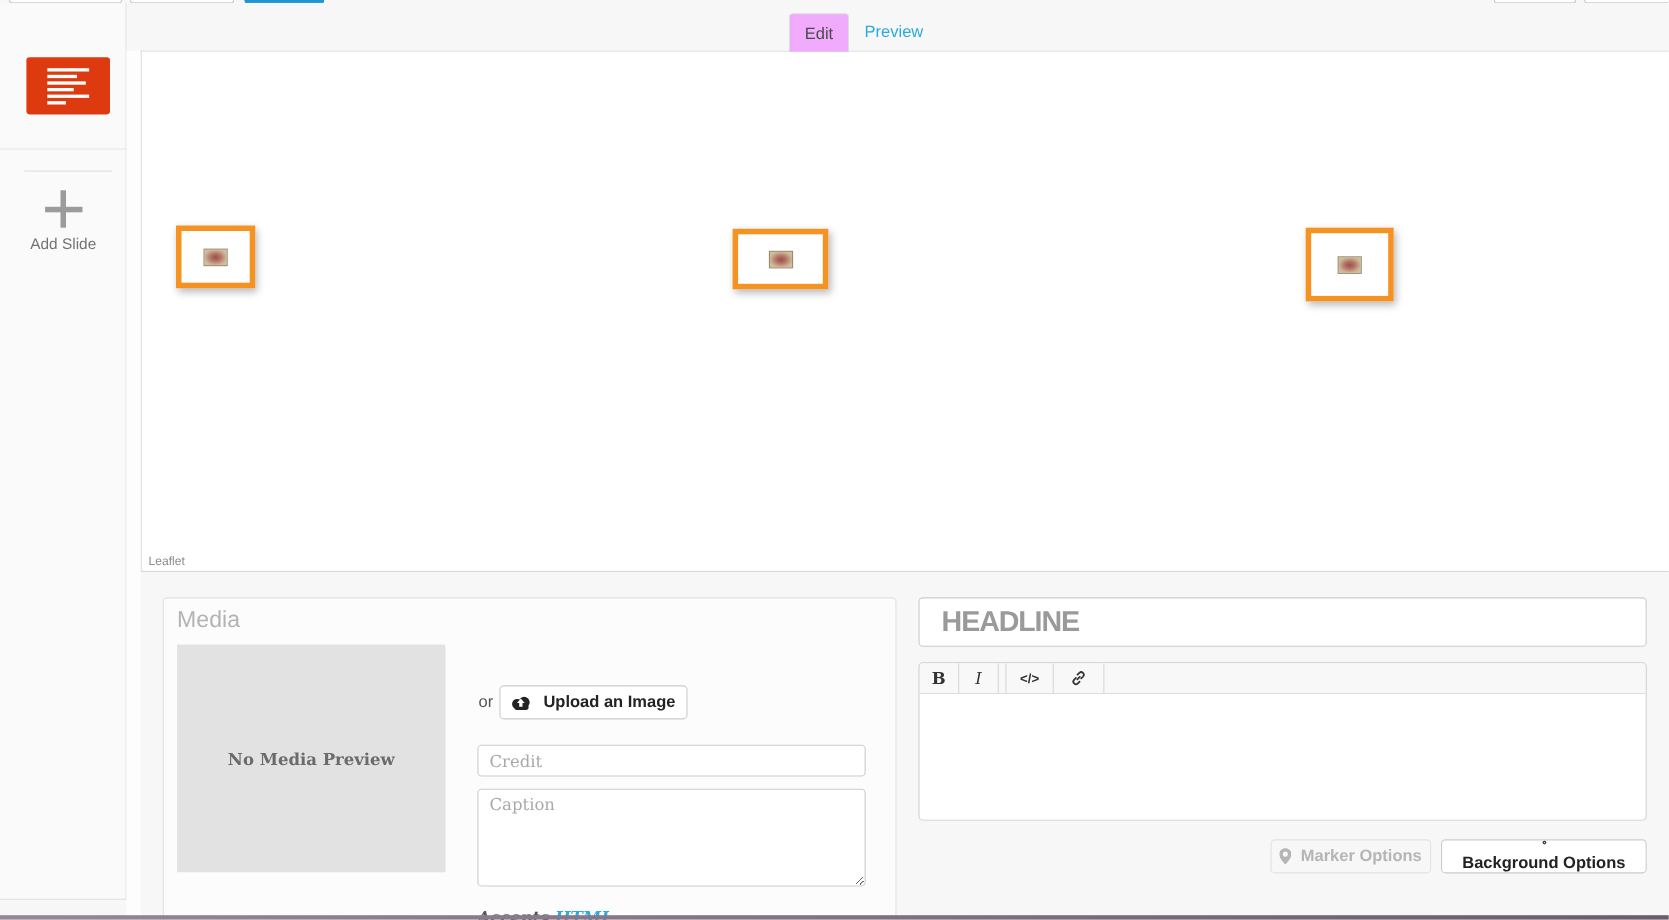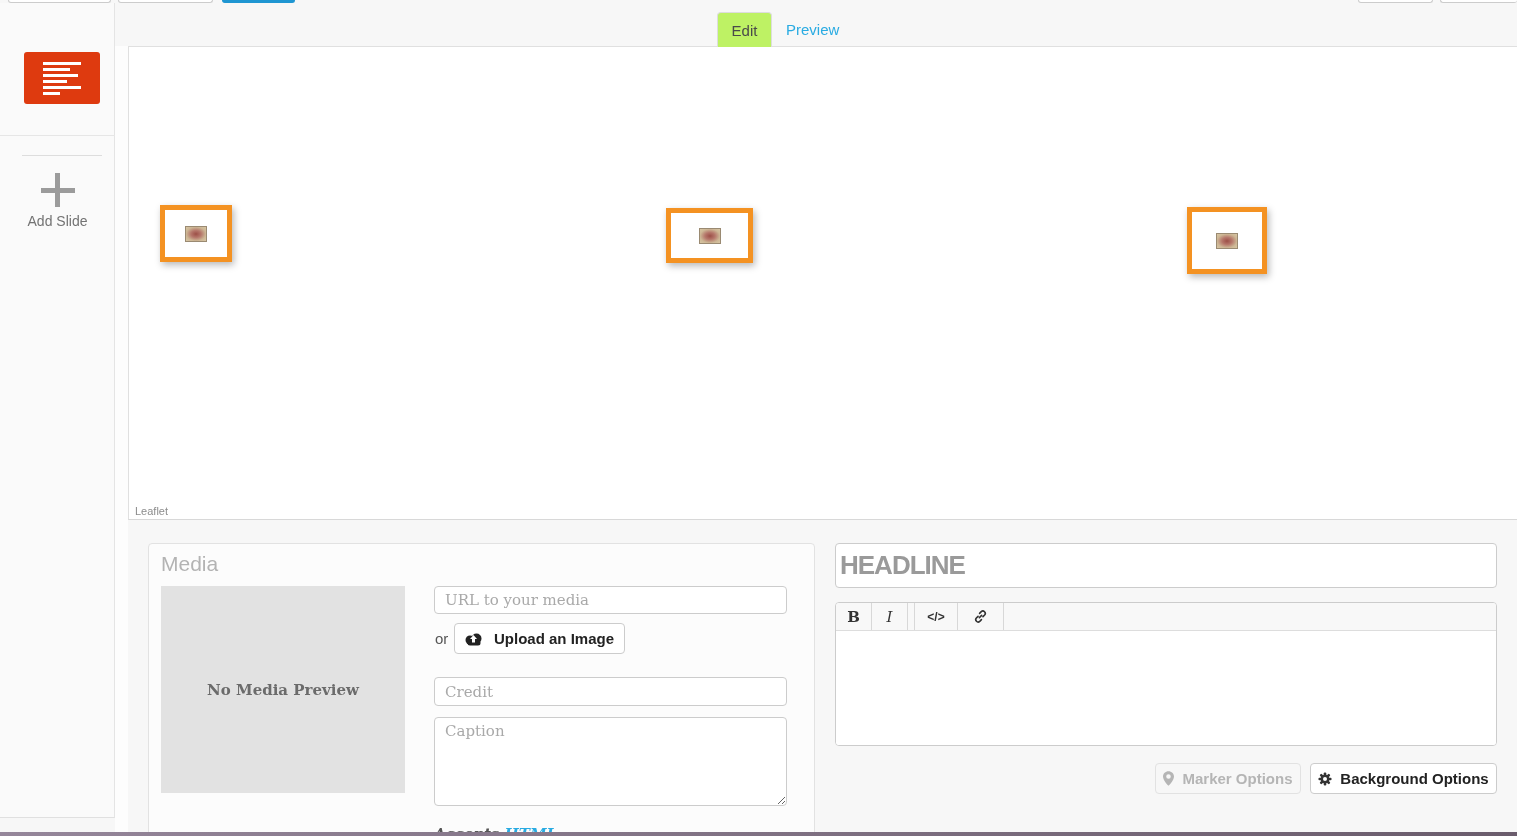--- a/index.html
+++ b/index.html
@@ -6,21 +6,21 @@
   html,body { width:1517px; height:836px; overflow:hidden;
               background:#f7f7f7; font-family:"Liberation Sans", sans-serif; }
 
   
   .stub { position:absolute; top:0; height:3px; background:#fff;
           border:1px solid #ccc; border-top:none; border-radius:0 0 4px 4px; }
   .stub.blue { background:#1f96d2; border-color:#1f96d2; }
 
   
   .tab-edit { position:absolute; left:717px; top:12px; width:55px; height:35px;
-              background:#bef264; border:1px solid #ddd; border-bottom:none;
+              background:#f0abfc; border:1px solid #ddd; border-bottom:none;
               border-radius:4px 4px 0 0; z-index:5; color:#4a4a4a;
               font-size:15px; display:flex; align-items:center; justify-content:center;
               cursor:pointer; }
   .tab-preview { position:absolute; left:786px; top:21px; font-size:15px;
                  color:#29ABE2; cursor:pointer; }
 
   
   .sidebar { position:absolute; left:0; top:3px; width:115px; height:815px;
              background:#fafafa; border-right:1px solid #e4e4e4;
              border-bottom:1px solid #e0e0e0; }
@@ -73,21 +73,21 @@
   .upload-btn { position:absolute; left:305px; top:79px; width:171px; height:31px;
                 background:#fff; border:1px solid #ccc; border-radius:4px;
                 display:flex; align-items:center; justify-content:center; gap:12px;
                 font-size:15px; font-weight:600; color:#222; cursor:pointer; }
   .accepts { position:absolute; left:285px; top:281px; font-family:"DejaVu Serif", serif;
              font-style:italic; font-weight:700; font-size:15px; color:#555; }
   .accepts a { color:#29ABE2; text-decoration:none; cursor:pointer; }
 
   
   .headline-input { position:absolute; left:835px; top:543px; width:662px; height:45px;
-                    border:1px solid #ccc; border-radius:4px; padding:0 4px;
+                    border:1px solid #ccc; border-radius:4px; padding:0 20px;
                     font-family:"Liberation Sans", sans-serif; font-size:26px; font-weight:700;
                     letter-spacing:-1px; color:#444; background:#fff; }
   .headline-input::placeholder { color:#9a9a9a; }
   .editor { position:absolute; left:835px; top:602px; width:662px; height:144px;
             background:#fff; border:1px solid #ccc; border-radius:4px; overflow:hidden; }
   .toolbar { height:28px; background:#f8f8f8; border-bottom:1px solid #ddd;
              display:flex; align-items:stretch; }
   .tb-btn { width:36px; display:flex; align-items:center; justify-content:center;
             border-right:1px solid #d8d8d8; cursor:pointer; color:#333; }
   .tb-btn.bold { font-family:"DejaVu Serif", serif; font-weight:700; font-size:15px; }
@@ -96,21 +96,21 @@
                  font-size:12px; font-weight:700; letter-spacing:0; }
   .tb-btn.link { width:46px; }
   .editor-body { height:115px; background:#fff; padding:8px 10px; font-size:14px;
                  color:#333; outline:none; }
 
   .opt-btn { position:absolute; top:763px; height:31px; border-radius:4px;
              display:flex; align-items:center; justify-content:center; gap:8px;
              font-size:15px; cursor:pointer;font-weight:bold; }
   .marker-opt { left:1155px; width:146px; background:#f7f7f7; border:1px solid #e2e2e2;
                 color:#b5b5b5; }
-  .bg-opt { left:1310px; width:187px; background:#fff; border:1px solid #ccc; color:#222; }
+  .bg-opt { left:1310px; width:187px; background:#fff; border:1px solid #ccc; color:#222;flex-direction:column; }
 
   .bottom-bar { position:absolute; left:0; top:832px; width:1517px; height:4px;
                 background:linear-gradient(90deg,#95869a,#6a5c6c); }
 </style>
 </head>
 <body>
 
 <div class="stub" style="left:8px;width:103px;"></div>
 <div class="stub" style="left:118px;width:95px;"></div>
 <div class="stub blue" style="left:222px;width:73px;"></div>
@@ -153,21 +153,20 @@
   </div>
 
   <div class="leaflet-attr">Leaflet</div>
 </div>
 
 <div class="media-panel">
   <div class="media-title">Media</div>
   <div class="media-placeholder">
     <span>No Media Preview</span>
   </div>
-  <input class="serif-input url-input" type="text" placeholder="URL to your media" style="">
   <span class="or-label">or</span>
   <div class="upload-btn">
     <svg width="17" height="14" viewBox="0 0 34 26">
       <circle cx="10" cy="15" r="9" fill="#222"></circle>
       <circle cx="23" cy="12" r="10" fill="#222"></circle>
       <rect x="5" y="15" width="26" height="11" rx="5" fill="#222"></rect>
       <path d="M17 5 L24 13 L20 13 L20 20 L14 20 L14 13 L10 13 Z" fill="#fff"></path>
     </svg>
     <span>Upload an Image</span>
   </div>

